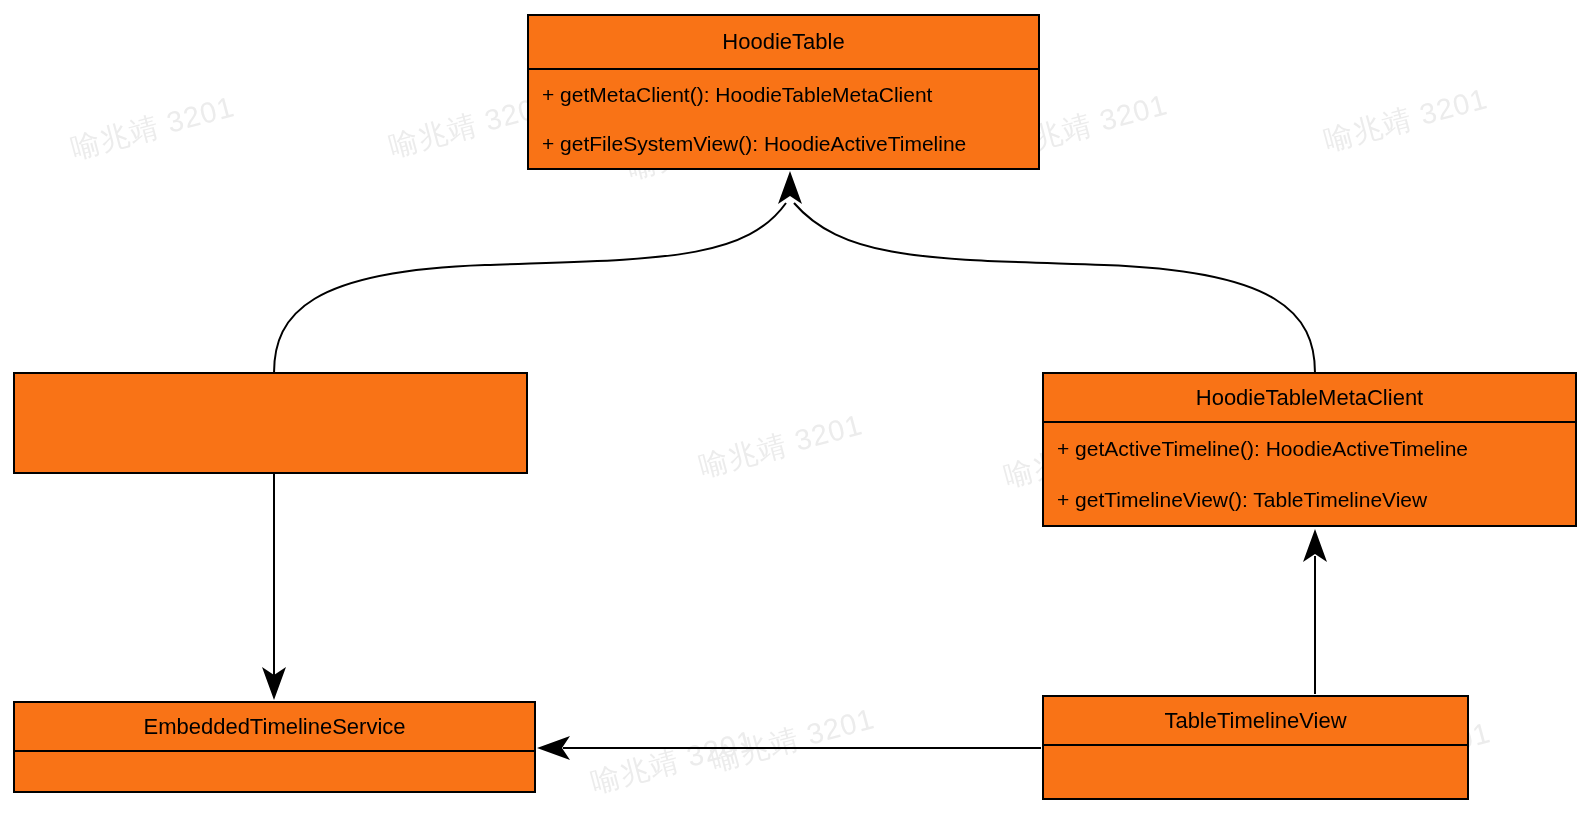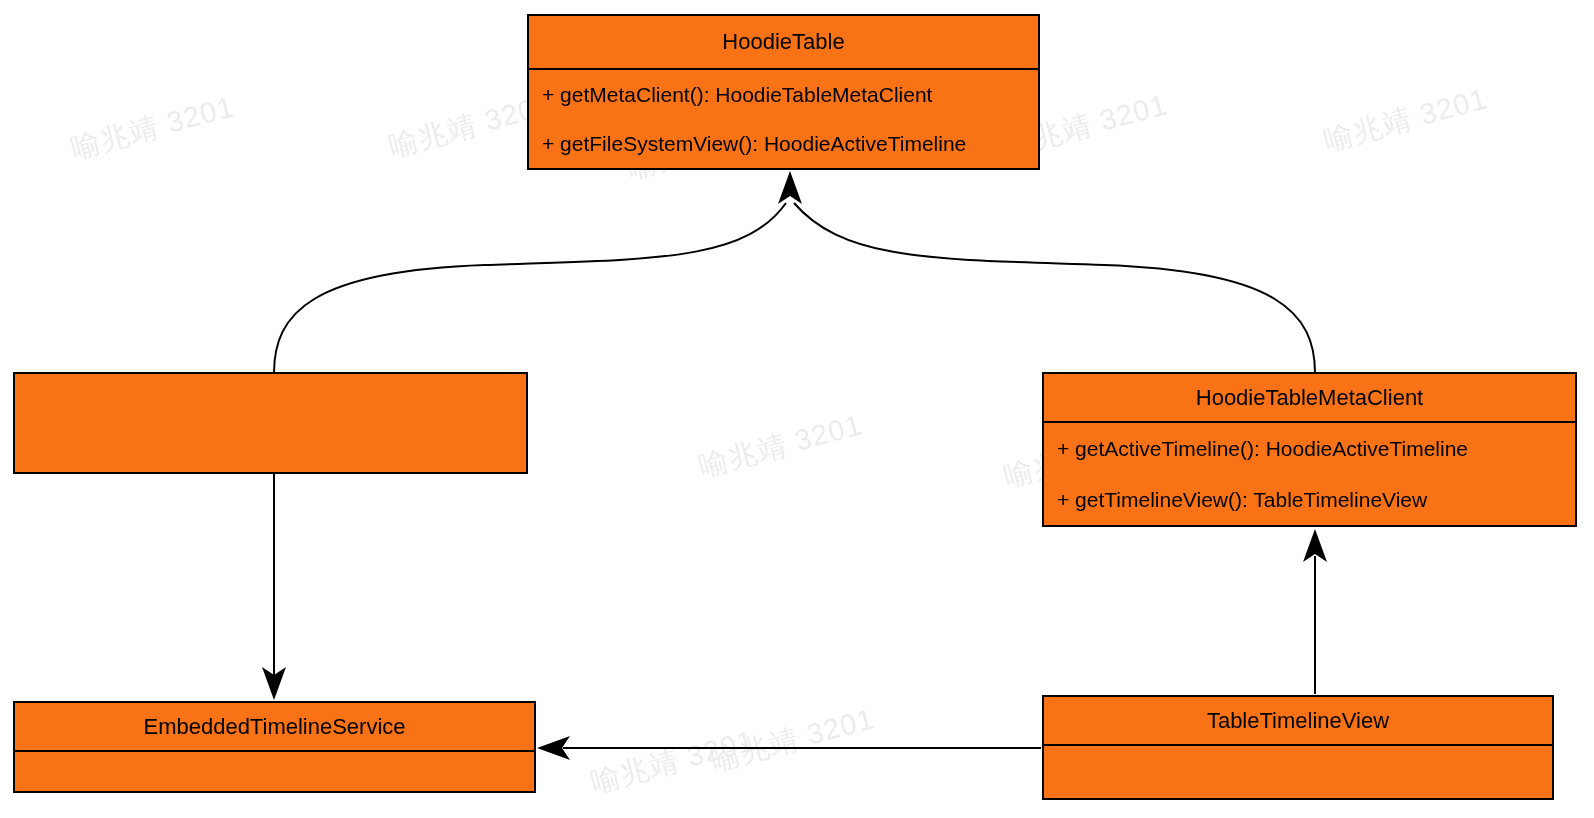--- a/index.html
+++ b/index.html
@@ -120,18 +120,18 @@
   </div>
 
   <div class="uml-class" style="left:1042px;top:372px;width:535px;height:155px">
     <div class="uml-title">HoodieTableMetaClient</div>
     <div class="uml-methods">
       <div class="uml-method">+ getActiveTimeline(): HoodieActiveTimeline</div>
       <div class="uml-method">+ getTimelineView(): TableTimelineView</div>
     </div>
   </div>
 
-  <div class="uml-class" style="left:1042px;top:695px;width:512px;height:105px">
+  <div class="uml-class" style="left:1042px;top:695px;width:427px;height:105px">
     <div class="uml-title">TableTimelineView</div>
     <div class="uml-empty"></div>
   </div>
 
 </div>
 
 </body></html>

